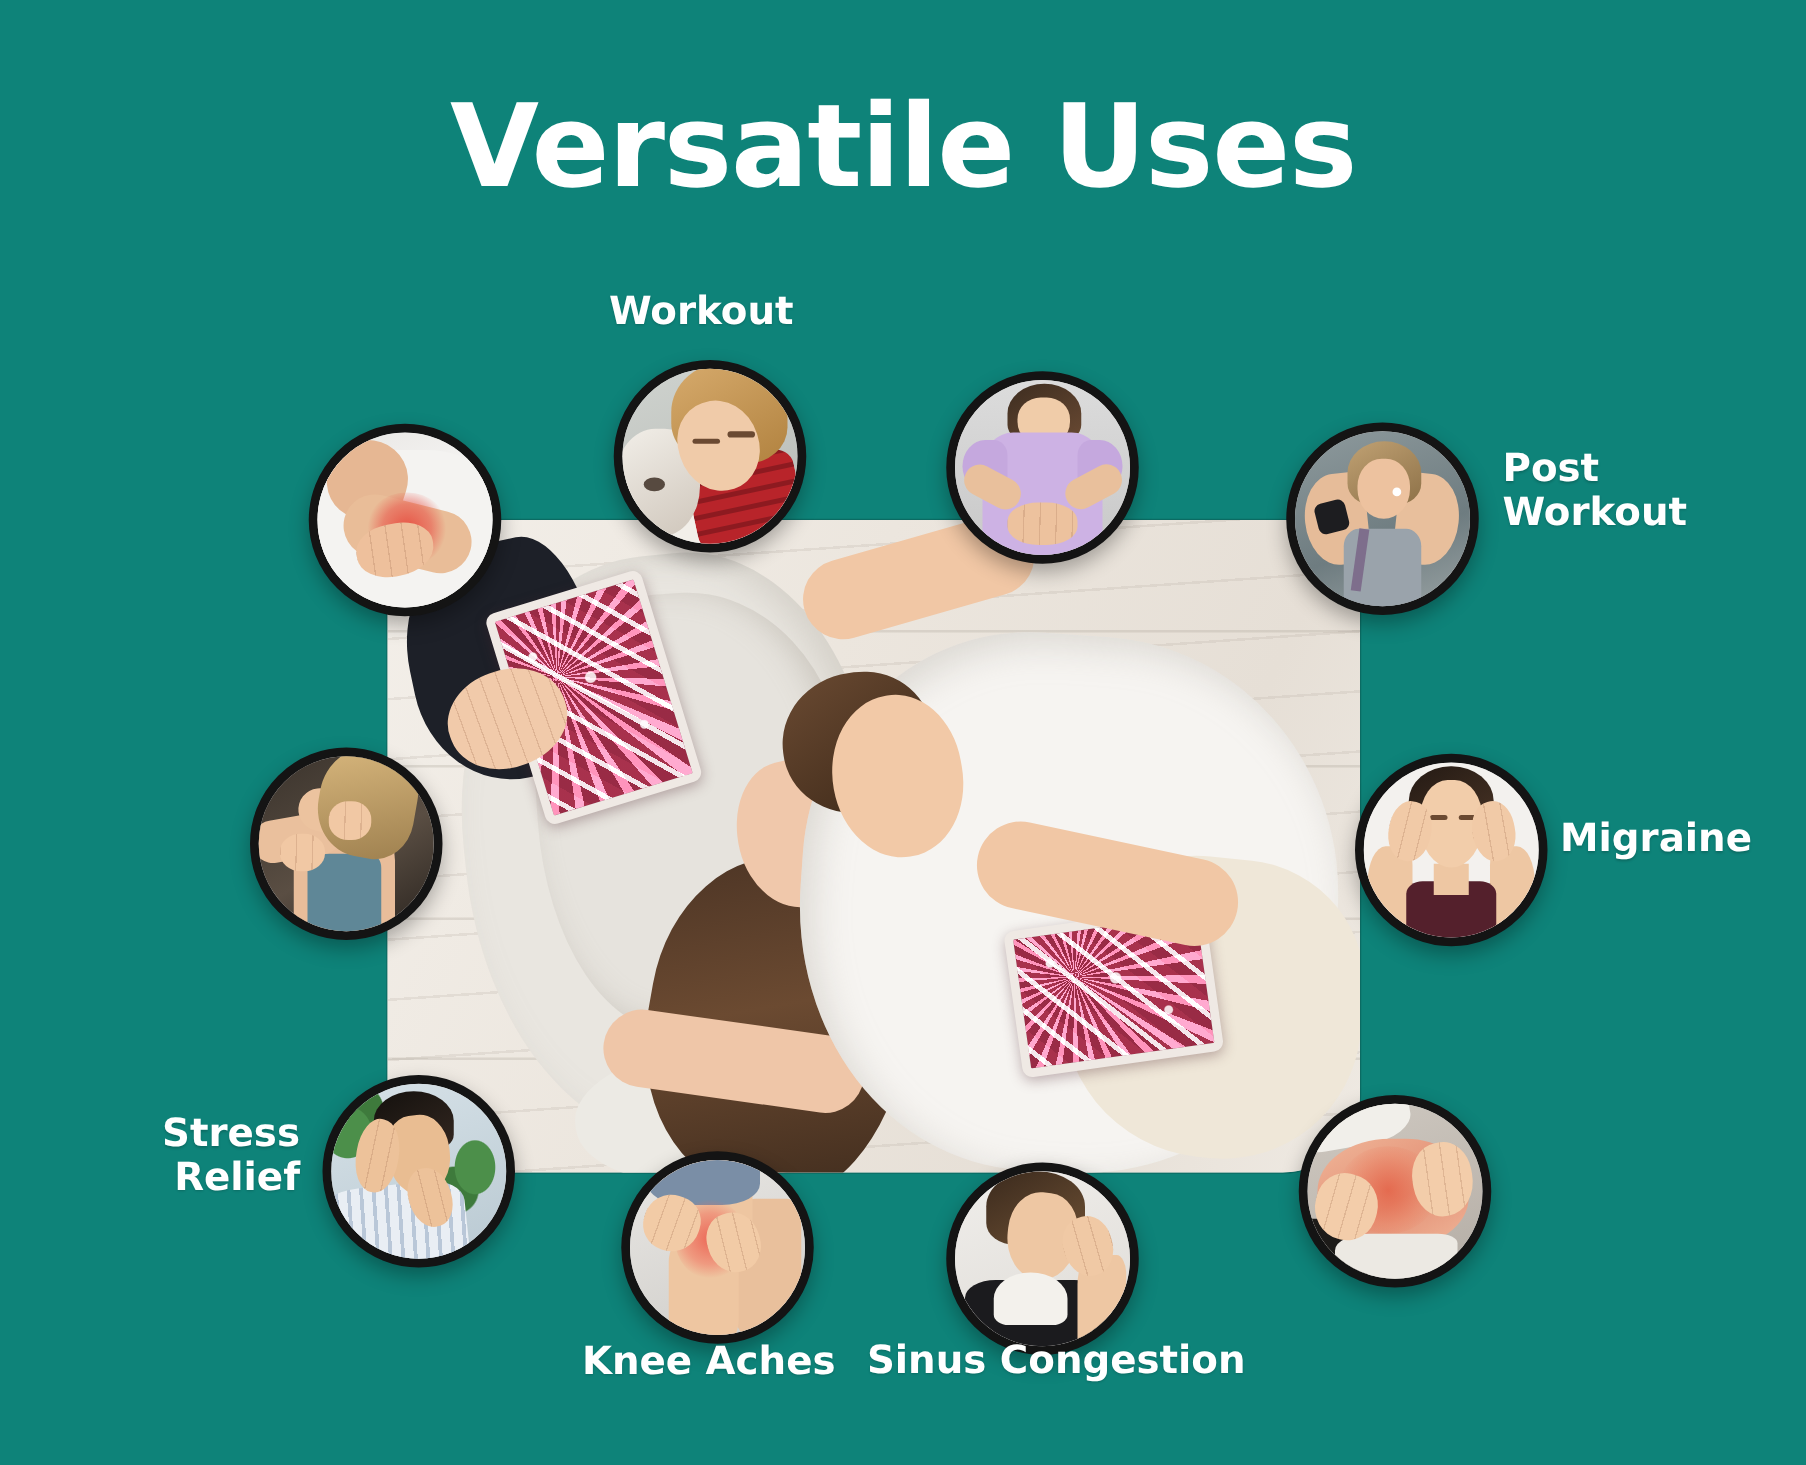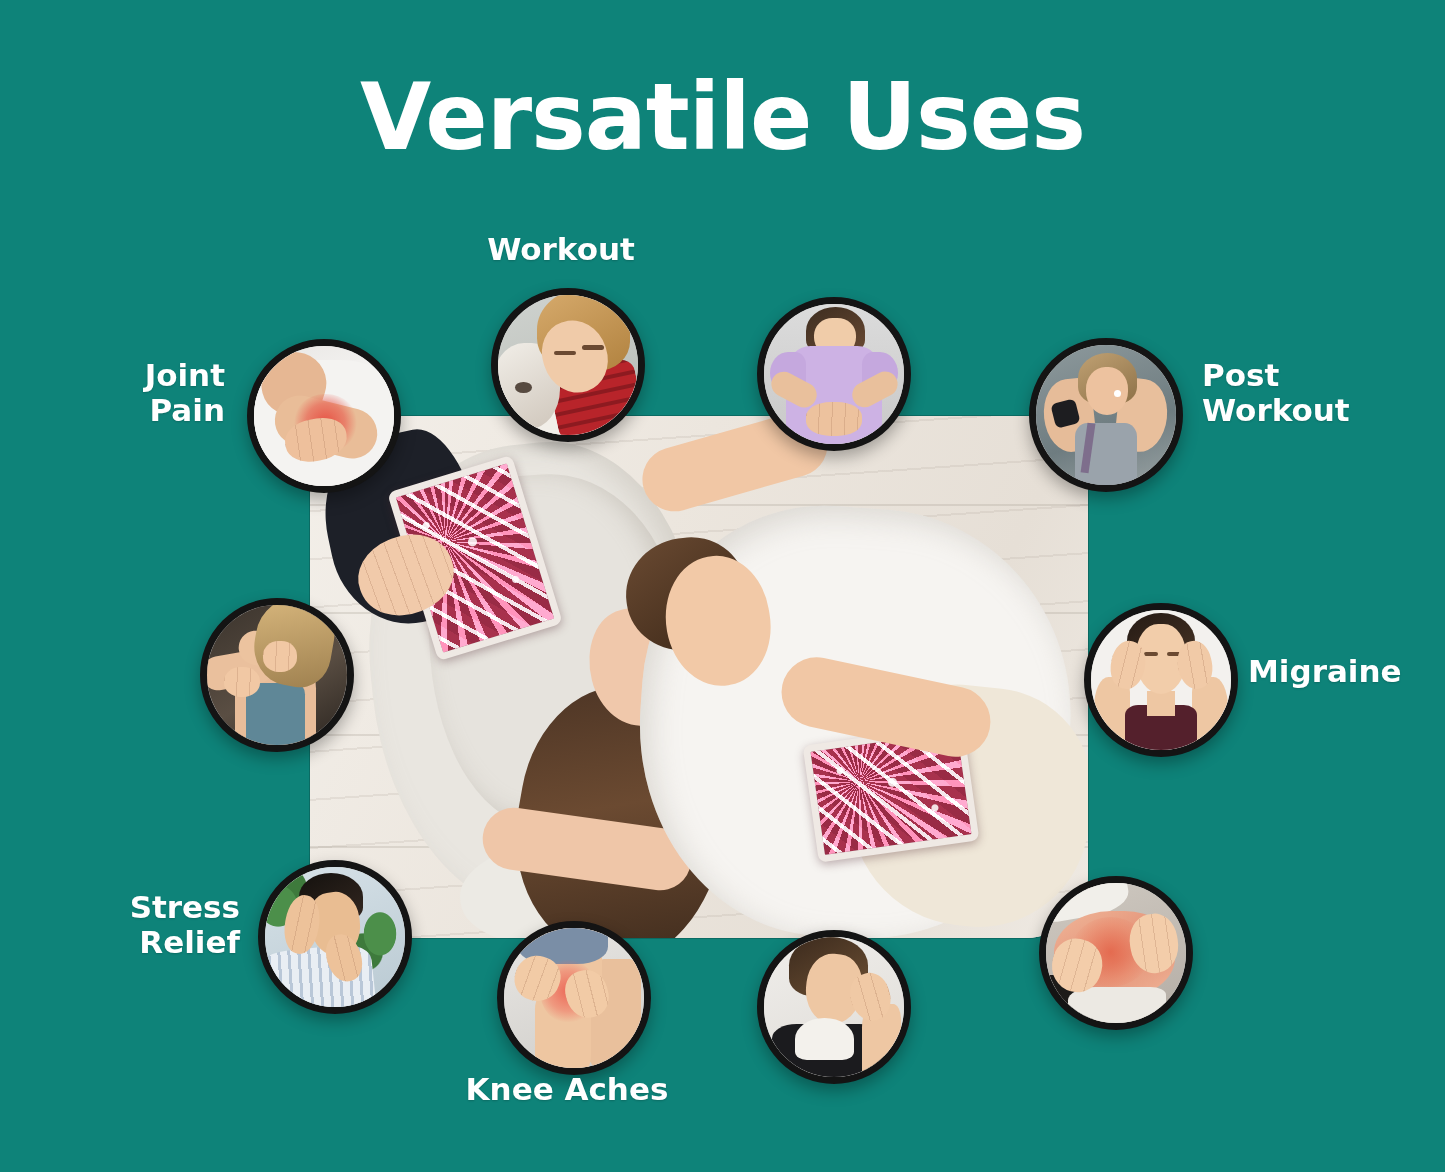--- a/index.html
+++ b/index.html
@@ -324,22 +324,20 @@
     <div class="ph joint">
       <div class="tee"></div>
         <div class="armU"></div>
         <div class="armL"></div>
       <div class="glow"></div>
         <div class="hand">
           <div class="fingers"></div>
         </div>
     </div>
   </div>
-  <div class="lbl r" style="left:60px;top:358px;width:165px;">Joint
-Pain</div>
 
   <div class="bubble" style="left:491px;top:288px;width:140px;height:140px;">
     <div class="ph child">
       <div class="pillow"></div>
         <div class="plaid"></div>
         <div class="dog"></div>
       <div class="dognose"></div>
         <div class="hair"></div>
         <div class="face"></div>
       <div class="eye" style="left:40%;top:40%"></div>
@@ -419,20 +417,21 @@
       <div class="hair"></div>
         <div class="face"></div>
       <div class="top"></div>
         <div class="collar"></div>
       <div class="arm"></div>
         <div class="hand">
           <div class="fingers"></div>
         </div>
     </div>
   </div>
+  <div class="lbl c" style="left:690px;top:1071px;width:310px;">Sinus Congestion</div>
 
   <div class="bubble" style="left:497px;top:921px;width:140px;height:140px;">
     <div class="ph knee">
       <div class="other"></div>
         <div class="thigh"></div>
         <div class="shorts"></div>
       <div class="shin"></div>
         <div class="glow"></div>
       <div class="handL">
           <div class="fingers"></div>

